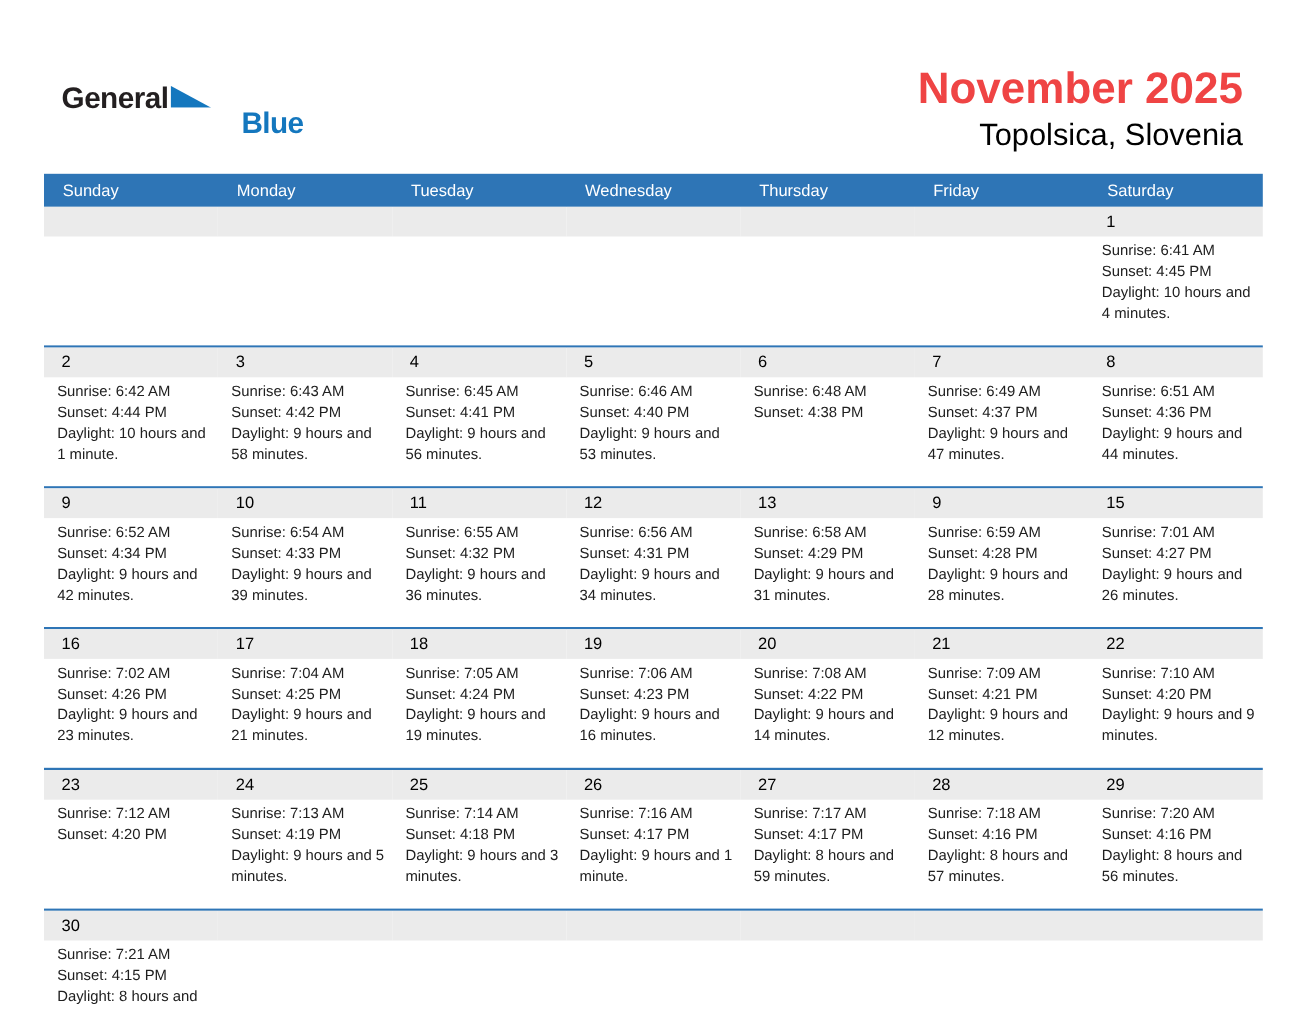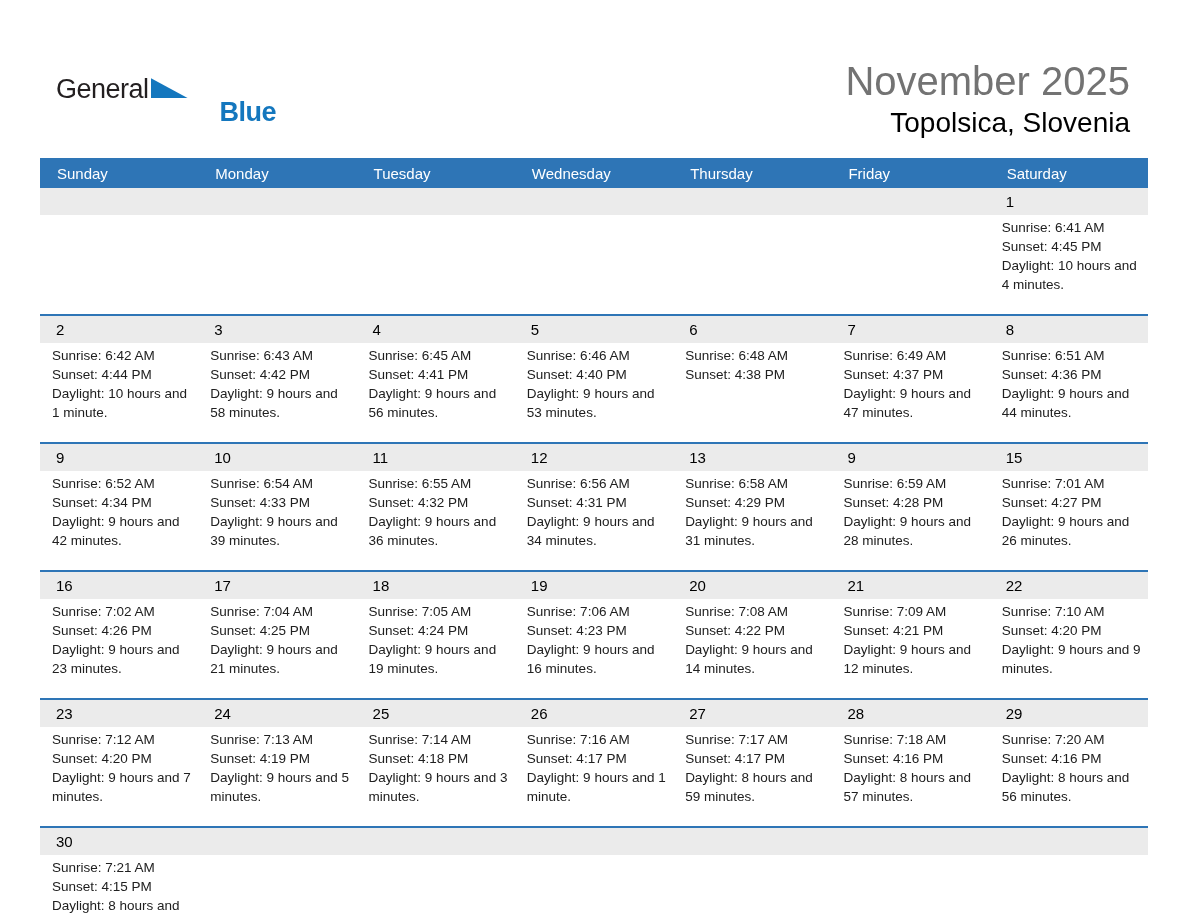--- a/index.html
+++ b/index.html
@@ -4,29 +4,29 @@
 <style>
   * { margin:0; padding:0; box-sizing:border-box; }
   html,body { background:#ffffff; }
   body { width:1188px; height:918px; font-family:"Liberation Sans", sans-serif; position:relative; }
 
   .page { position:absolute; inset:0; background:#ffffff; }
 
   
   .logo { position:absolute; left:56px; top:76px; width:220px; }
   .logo-line1 { display:flex; align-items:flex-start; }
-  .logo-general { font-size:27px; font-weight:400; color:#231f20; letter-spacing:-0.5px; line-height:1; }
+  .logo-general { font-size:27px; font-weight:700; color:#231f20; letter-spacing:-0.5px; line-height:1; }
   .logo-triangle { width:37px; height:20px; margin-top:2px; margin-left:2px; background:#1477be;
                    clip-path:polygon(0 0, 100% 100%, 0 100%); }
   .logo-blue { font-size:27px; font-weight:600; color:#1477be; letter-spacing:-0.5px; line-height:1;
                margin-left:66px; margin-top:-4px;text-align:right; }
 
   
   .title-block { position:absolute; right:58px; top:58px; text-align:right; }
-  .cal-title { font-size:40px; font-weight:400; color:#737373; line-height:1.15; }
+  .cal-title { font-size:40px; font-weight:700; color:#ef4444; line-height:1.15; }
   .cal-subtitle { font-size:28px; font-weight:400; color:#000000; margin-top:3px; }
 
   
   .calendar { position:absolute; left:40px; top:158px; width:1108px; }
   .weekday-row { display:flex; background:#2e75b6; height:30px; align-items:center; }
   .weekday { flex:1; color:#ffffff; font-size:15px; padding-left:17px; }
 
   .week { display:flex; border-bottom:2px solid #2e75b6; min-height:107px; }
   .week.last { border-bottom:none; }
   .cell { flex:1; display:flex; flex-direction:column; }
@@ -274,21 +274,20 @@
         </div>
       </div>
     </div>
 
     <div class="week">
       <div class="cell">
         <div class="day-num">23</div>
         <div class="day-info">
           <div>Sunrise: 7:12 AM</div>
           <div>Sunset: 4:20 PM</div>
-          <div>Daylight: 9 hours and 7 minutes.</div>
         </div>
       </div>
       <div class="cell">
         <div class="day-num">24</div>
         <div class="day-info">
           <div>Sunrise: 7:13 AM</div>
           <div>Sunset: 4:19 PM</div>
           <div>Daylight: 9 hours and 5 minutes.</div>
         </div>
       </div>

